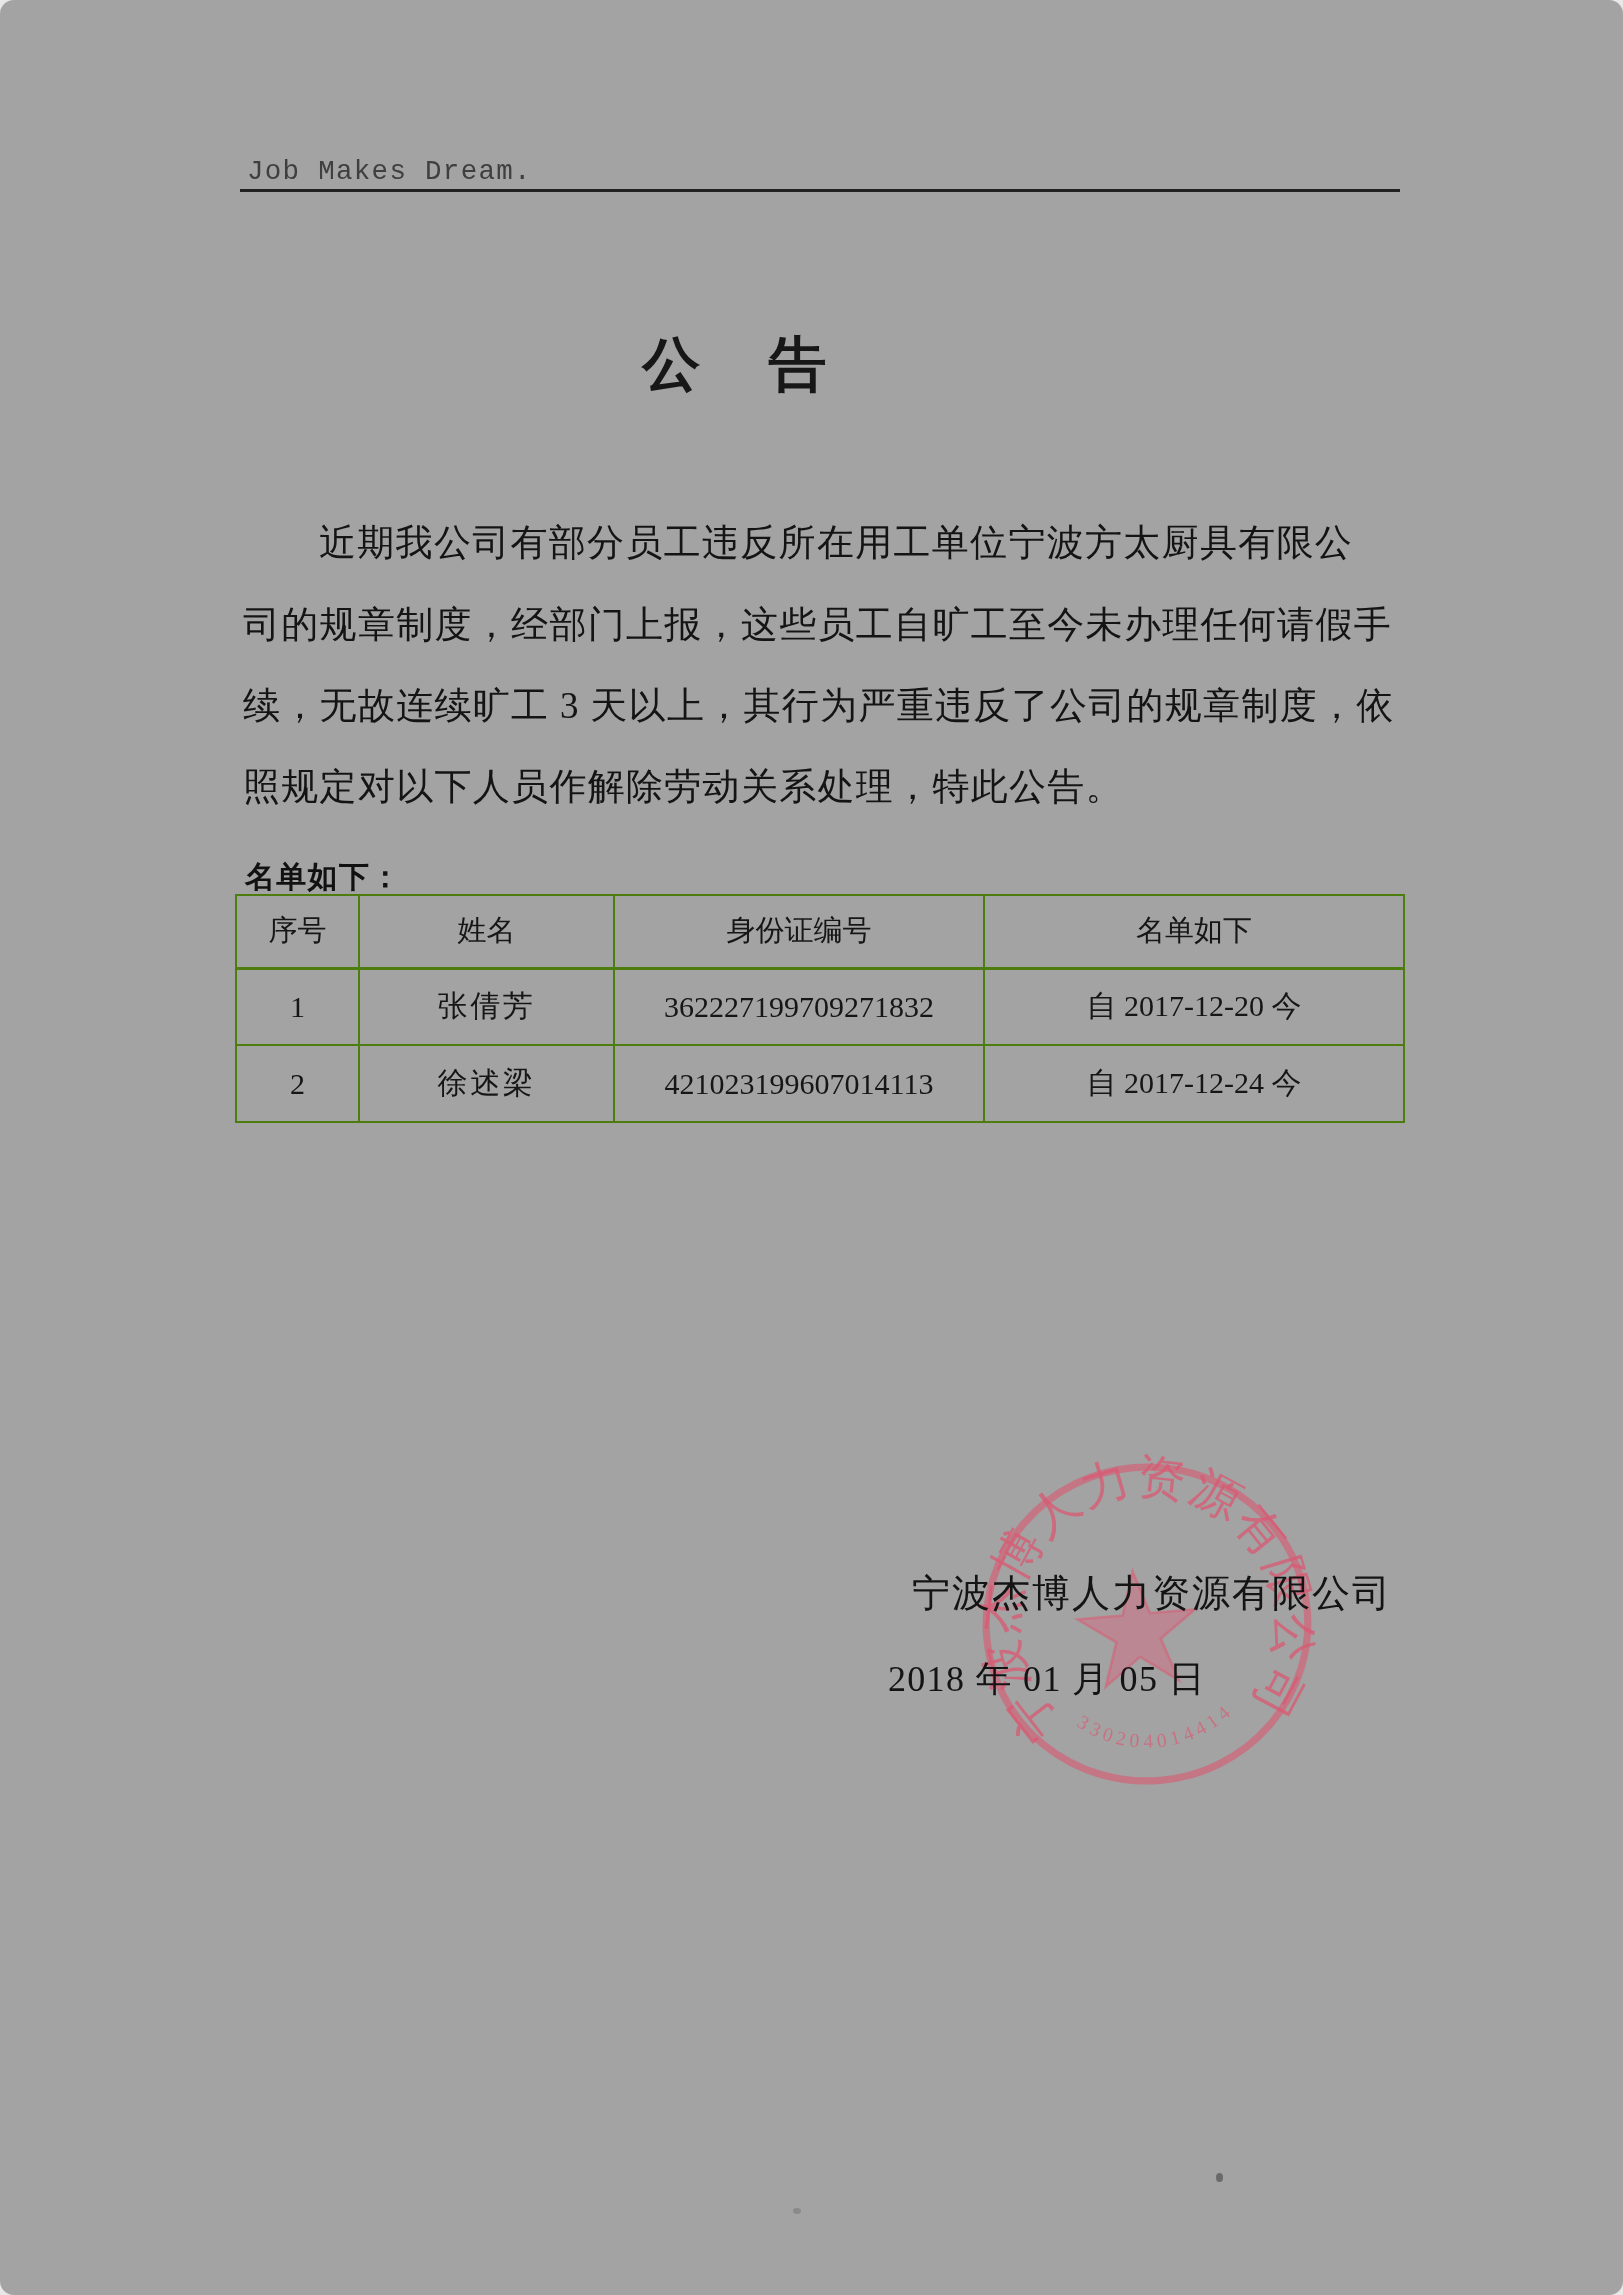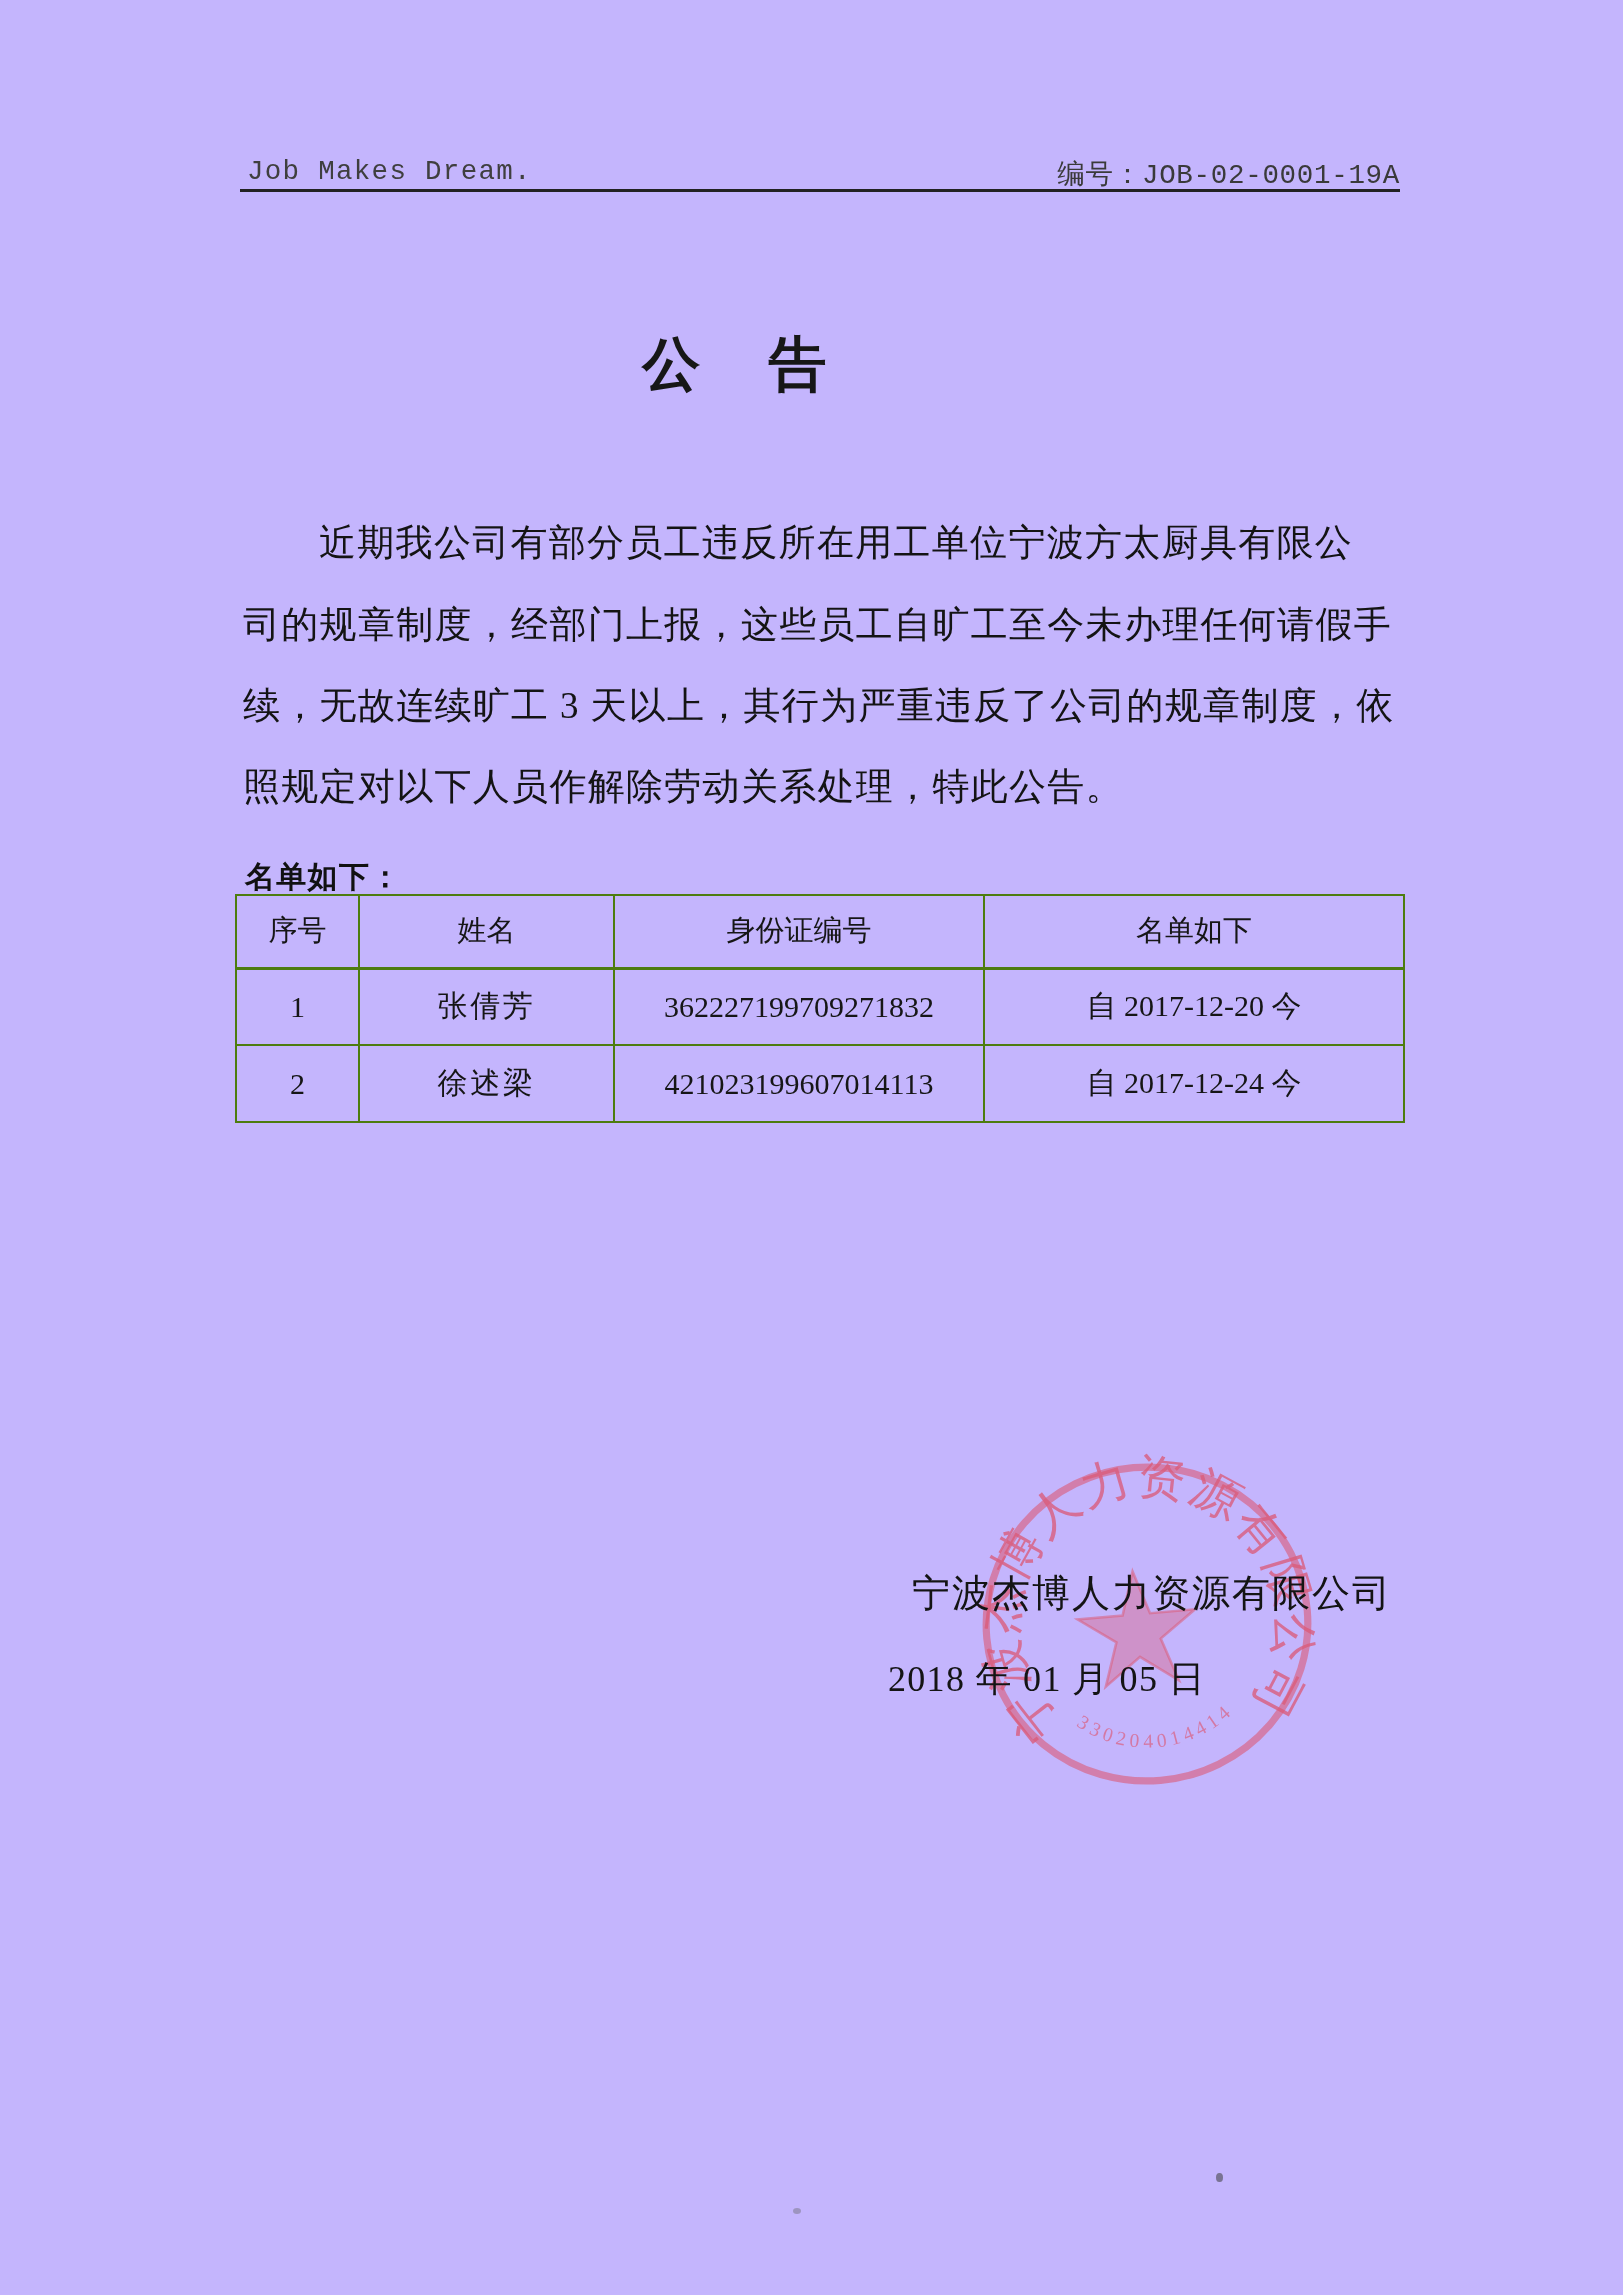--- a/index.html
+++ b/index.html
@@ -1,22 +1,23 @@
 <!DOCTYPE html>
 <html style="font-size:10.5px"><head>
 <meta charset="utf-8">
 <style>
   html,body{margin:0;padding:0;background:#e8e8e8;}
   .page{
     position:relative;
     width:1623px;height:2295px;
-    background:#c4b5fd;
+    background:#a3a3a3;
     font-family:"Liberation Serif","DejaVu Serif",serif;
     color:#1c1c1c;
     overflow:hidden;
+    border-radius:14px;
   }
   
   .hdr-slogan{
     position:absolute;left:247px;top:156px;
     font-family:"Liberation Mono","DejaVu Sans Mono",monospace;
     font-size:27.5px;color:#3f3f3f;letter-spacing:1.3px;white-space:nowrap;
   }
   .hdr-docno{
     position:absolute;left:916px;top:156px;width:484px;
     text-align:right;
@@ -83,21 +84,20 @@
   .speck{position:absolute;border-radius:50%;}
   .speck.s1{left:793px;top:2208px;width:7.9px;height:5.9px;background:rgba(100,100,100,.40);}
   .speck.s2{left:1216px;top:2173px;width:6.5px;height:9.2px;background:rgba(60,60,60,.55);}
 </style>
 </head>
 <body>
 
 <div class="page">
 
   <div class="hdr-slogan">Job Makes Dream.</div>
-  <div class="hdr-docno">编号：JOB-02-0001-19A</div>
   <div class="hdr-rule"></div>
 
   <div class="doc-title">公　告</div>
 
   <div class="body-line l2">司的规章制度，经部门上报，这些员工自旷工至今未办理任何请假手</div>
   <div class="body-line l1">近期我公司有部分员工违反所在用工单位宁波方太厨具有限公</div>
   <div class="body-line l3">续，无故连续旷工 3 天以上，其行为严重违反了公司的规章制度，依</div>
   <div class="body-line l4">照规定对以下人员作解除劳动关系处理，特此公告。</div>
 
   <div class="list-label">名单如下：</div>

